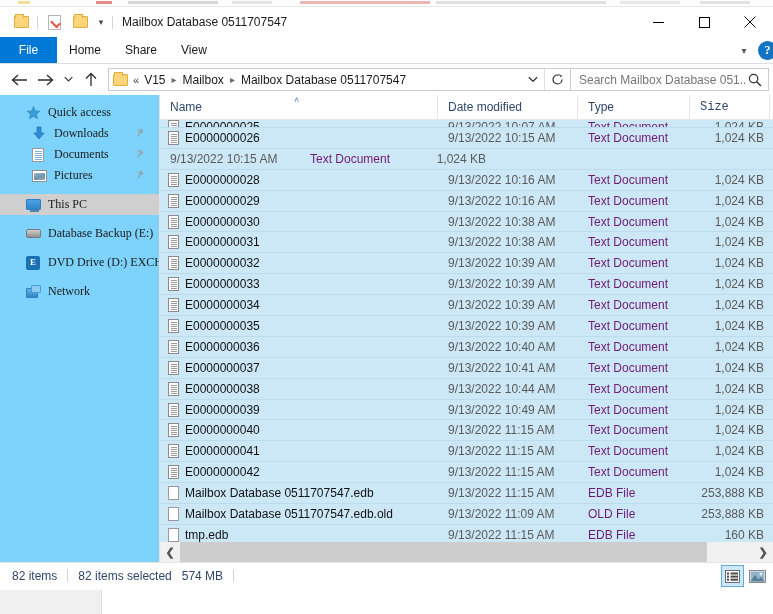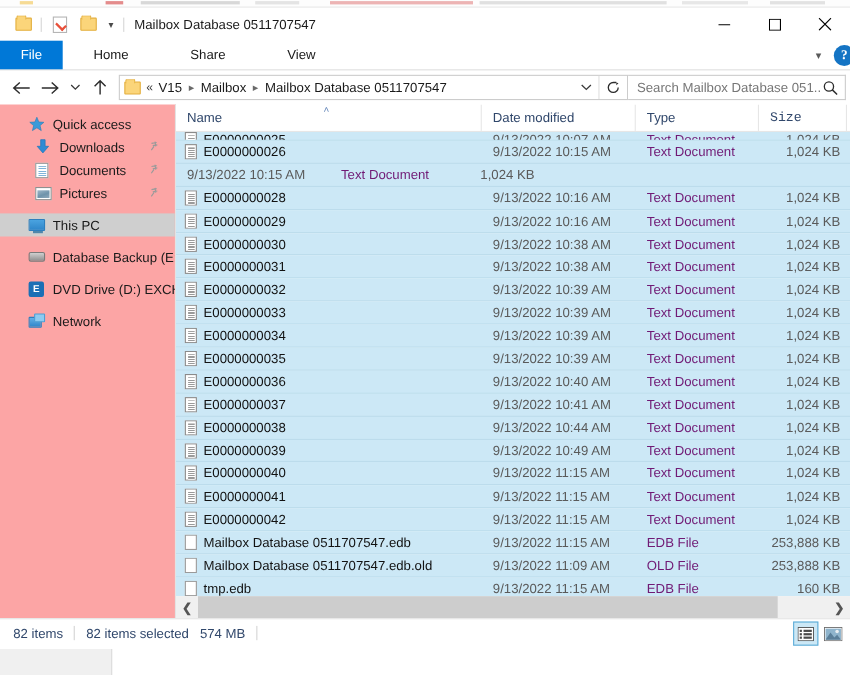--- a/index.html
+++ b/index.html
@@ -154,21 +154,21 @@
     border-bottom: 1px solid #dedede;
     display: flex;
     align-items: stretch;
   }
   .tab {
     display: flex;
     align-items: center;
     justify-content: center;
     font-size: 12px;
     color: #1a1a1a;
-    padding: 0 28px;
+    padding: 0 12px;
     white-space: nowrap;
   }
   .tab.file {
     background: #0078d7;
     color: #ffffff;
     min-width: 57px;
     padding: 0 14px;
   }
   .ribbon-right {
     position: absolute;
@@ -305,24 +305,25 @@
   .body {
     position: relative;
     height: 467px;
     display: flex;
     background: #ffffff;
   }
 
   .sidebar {
     width: 160px;
     flex: 0 0 160px;
-    background: #fca5a5;
+    background: #7dd3fc;
     border-right: 1px solid #e3e3e3;
     padding-top: 7px;
     overflow: hidden;
+    font-family: Liberation Serif, serif;
   }
   .nav-item {
     height: 21px;
     display: flex;
     align-items: center;
     padding-left: 26px;
     font-size: 12px;
     color: #1a1a1a;
     position: relative;
     white-space: nowrap;

